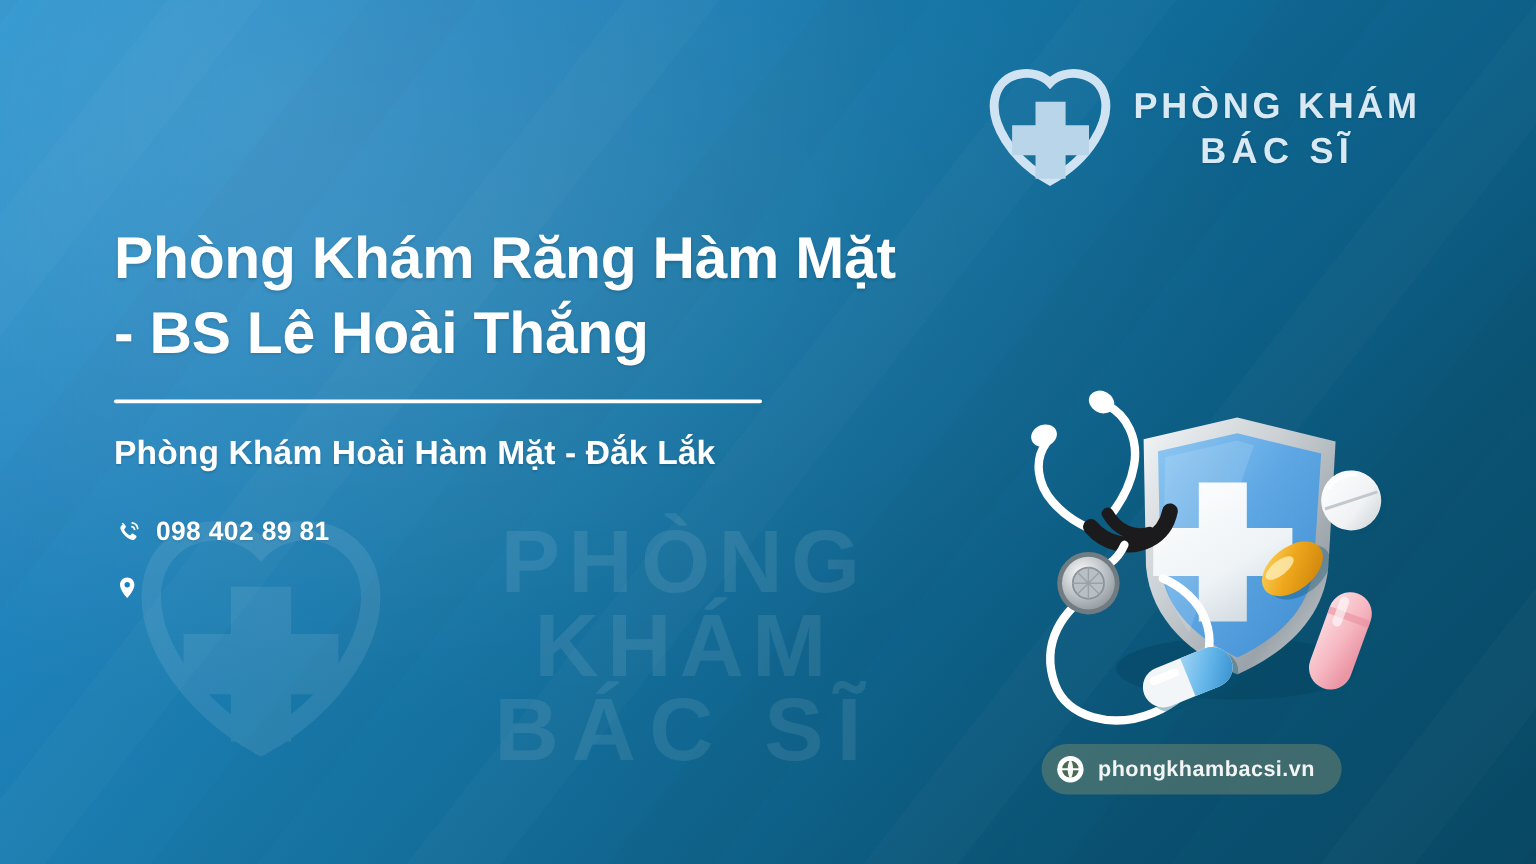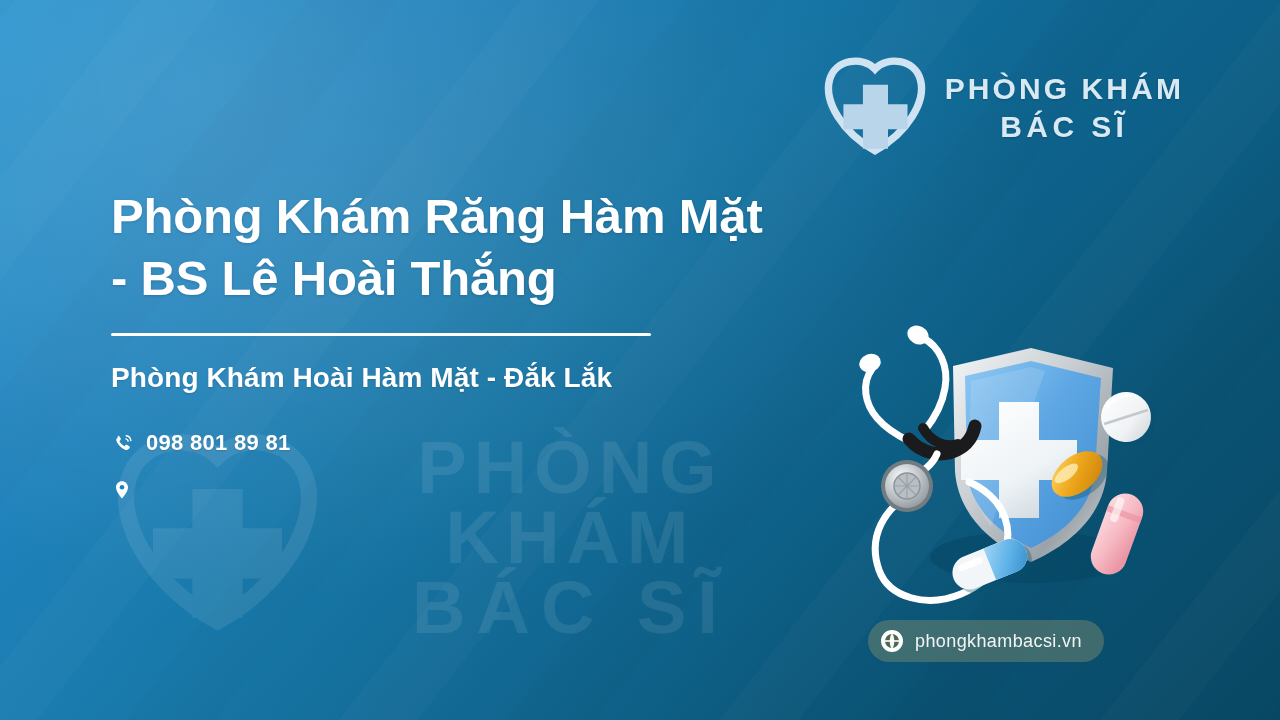--- a/index.html
+++ b/index.html
@@ -97,21 +97,21 @@
     line-height: 1.28;
     letter-spacing: 3.1px;
     text-align: center;
     text-shadow: 0 1px 2px rgba(0,0,0,0.18);
   }
   .logo-text .l2 { display: block; letter-spacing: 4.4px; }
 
   
   .content {
     position: absolute;
-    left: 111px;
+    left: 95px;
     top: 186px;
     width: 790px;
   }
   .title {
     color: #ffffff;
     font-size: 49px;
     font-weight: 700;
     line-height: 1.26;
     letter-spacing: -0.2px;
     margin: 0;
@@ -182,21 +182,21 @@
     align-items: center;
     gap: 11px;
     padding: 0 22px 0 12px;
     border-radius: 21px;
     background: rgba(108, 132, 112, 0.55);
   }
   .globe-icon { width: 24px; height: 24px; flex: none; }
   .site-text {
     color: #f2f5f3;
     font-size: 18px;
-    font-weight: 400;
+    font-weight: 700;
     letter-spacing: 0.4px;
   }
 </style>
 </head>
 <body>
 
 <div class="banner">
 
   <div class="bg-streaks"></div>
   <div class="bg-glow"></div>
@@ -236,21 +236,21 @@
     <div class="subtitle">Phòng Khám Hoài Hàm Mặt - Đắk Lắk</div>
 
     <div class="contact-row">
       <span class="contact-icon">
         <svg viewBox="0 0 24 24" width="21" height="21" aria-hidden="true">
           <path d="M6.2 3.6c.6-.6 1.6-.5 2.1.2l1.6 2.3c.4.6.3 1.4-.2 1.9l-1 1c-.2.2-.3.5-.1.8.5 1 1.3 2 2.2 2.9.9.9 1.9 1.6 2.9 2.2.3.2.6.1.8-.1l1-1c.5-.5 1.3-.6 1.9-.2l2.3 1.6c.7.5.8 1.5.2 2.1l-1.3 1.3c-.8.8-2 1.1-3.1.7-2.1-.7-4.3-2.1-6.3-4.1-2-2-3.4-4.2-4.1-6.3-.4-1.1-.1-2.3.7-3.1l1.4-1.2z" fill="#ffffff"></path>
           <path d="M15.4 3.1a.85.85 0 0 1 .95-.72 6.9 6.9 0 0 1 5.9 5.9.85.85 0 1 1-1.68.2 5.2 5.2 0 0 0-4.44-4.44.85.85 0 0 1-.73-.94z" fill="#ffffff"></path>
           <path d="M15.1 6.6a.85.85 0 0 1 .98-.7 3.9 3.9 0 0 1 3.2 3.2.85.85 0 1 1-1.68.27 2.2 2.2 0 0 0-1.8-1.8.85.85 0 0 1-.7-.97z" fill="#ffffff"></path>
         </svg>
       </span>
-      <span class="contact-text phone">098 801 89 81</span>
+      <span class="contact-text phone">098 402 89 81</span>
     </div>
 
     <div class="contact-row">
       <span class="contact-icon">
         <svg viewBox="0 0 24 24" width="20" height="24" aria-hidden="true">
           <path d="M12 1.6c-4 0-7.2 3.2-7.2 7.2 0 5.3 6.3 12.4 6.6 12.7.3.4.9.4 1.2 0 .3-.3 6.6-7.4 6.6-12.7 0-4-3.2-7.2-7.2-7.2z" fill="#ffffff"></path>
           <circle cx="12" cy="8.7" r="2.7" fill="#1682c4"></circle>
         </svg>
       </span>
     </div>

